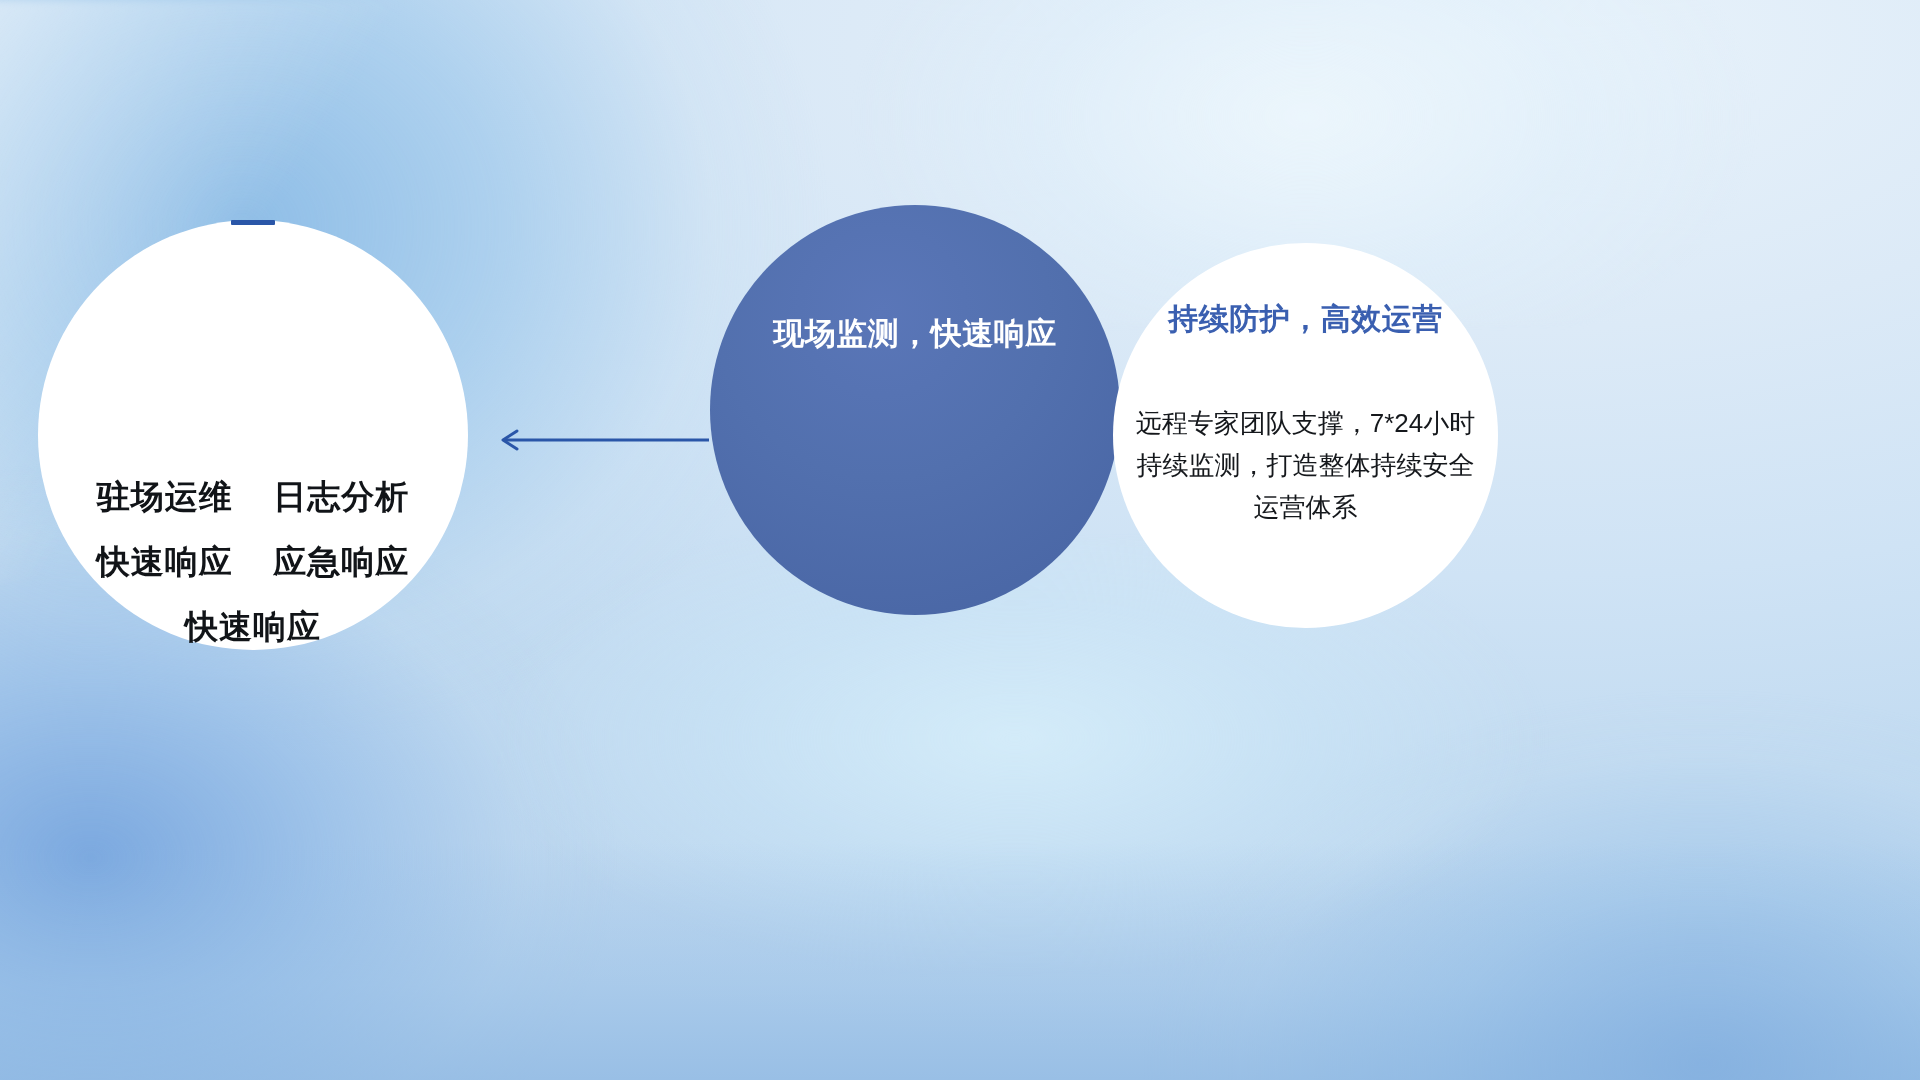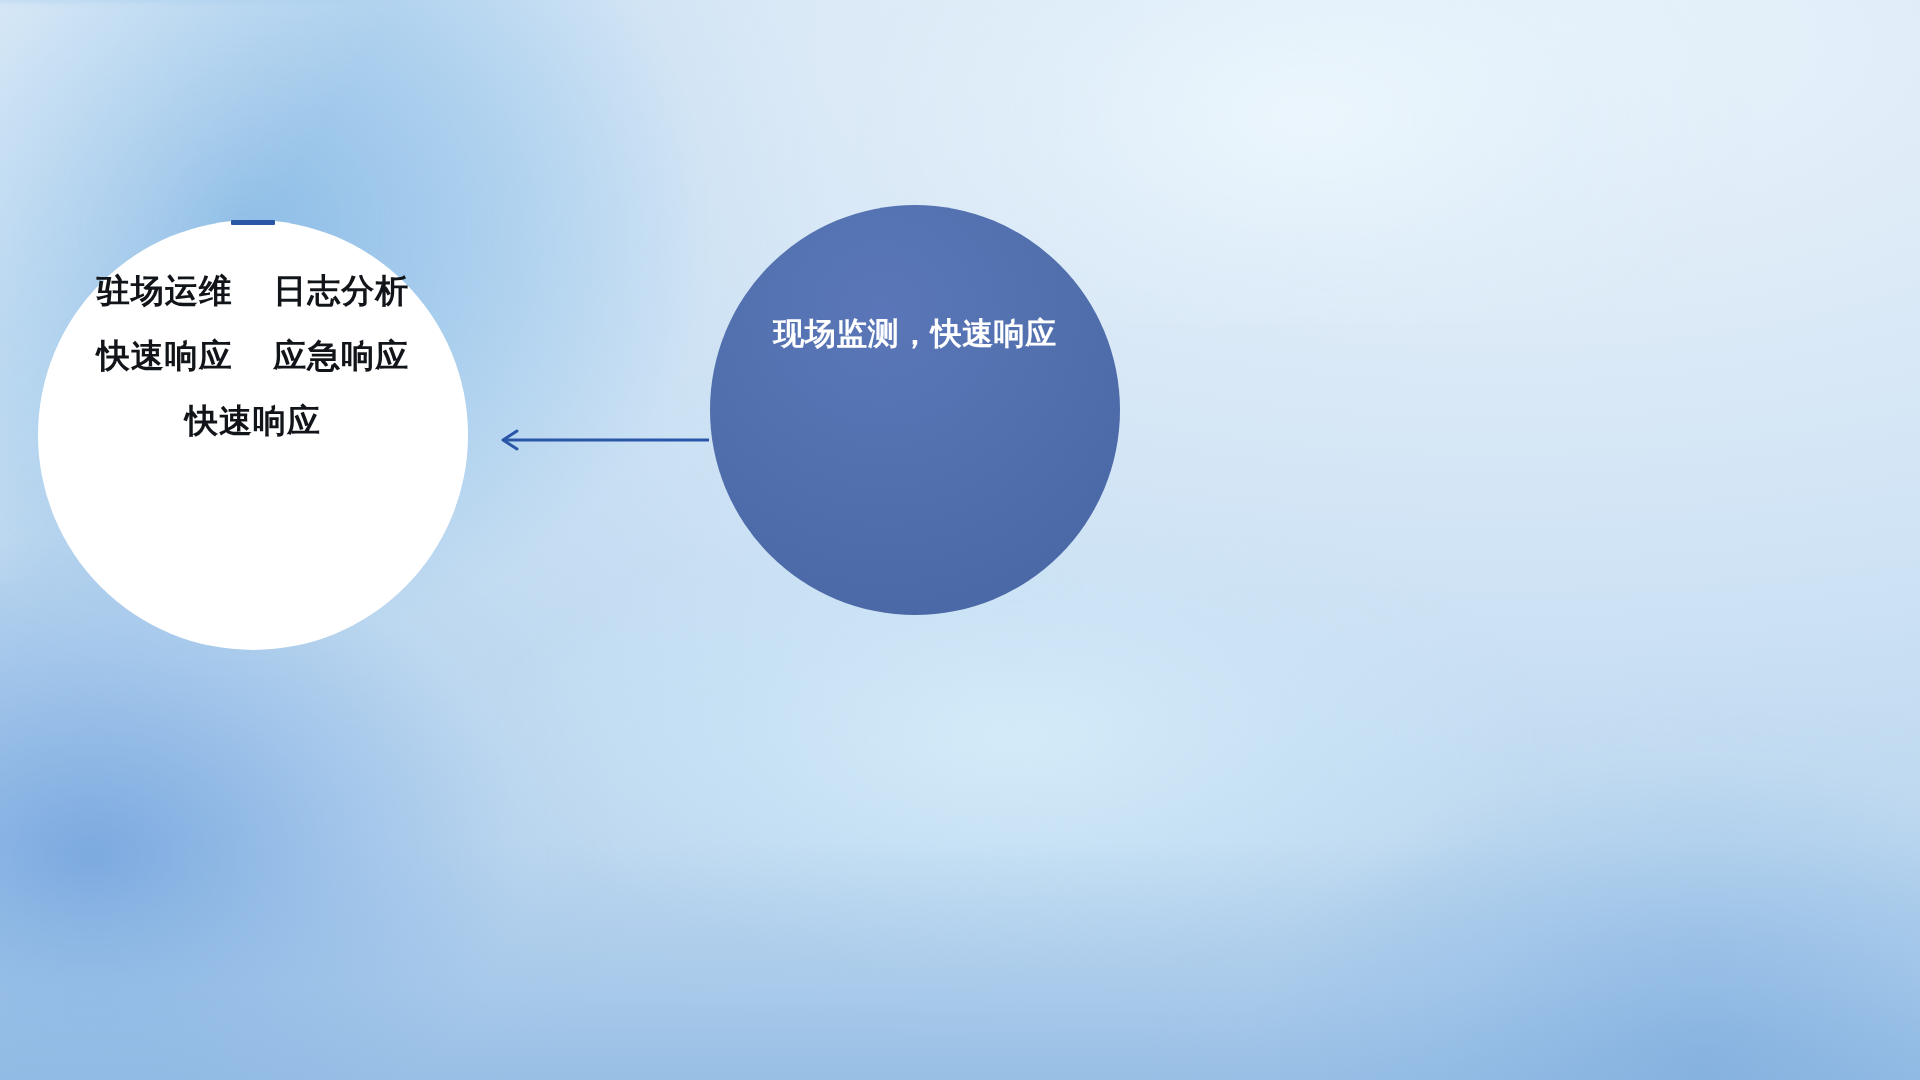--- a/index.html
+++ b/index.html
@@ -55,21 +55,21 @@
 
   
   .arrow{ position:absolute; left:495px; top:424px; width:215px; height:32px; }
 
   
   .circle{ position:absolute; border-radius:50%; box-sizing:border-box; }
 
   #circle-left{
     left:38px; top:220px; width:430px; height:430px;
     background:#ffffff;
-    display:flex; flex-direction:column; align-items:center; justify-content:flex-start;
+    display:flex; flex-direction:column; align-items:center; justify-content:space-between;
   }
   #circle-left .dash{
     width:44px; height:5px; background:#2a56a8; border-radius:1px; margin-bottom:44px;
   }
   #circle-left .lines{
     display:flex; flex-direction:column; align-items:center; gap:20px;
     font-weight:700; font-size:33px; color:#111418; letter-spacing:1px;
   }
   #circle-left .lines .row{ white-space:pre; }
 
@@ -140,14 +140,20 @@
       <div class="row">快速响应</div>
     </div>
   </div>
 
   <div class="circle" id="circle-mid">
     <div class="mid-inner">
       <div class="title">现场监测，快速响应</div>
     </div>
   </div>
 
+  <div class="circle" id="circle-right">
+    <div class="right-inner">
+      <div class="title">持续防护，高效运营</div>
+      <div class="body">远程专家团队支撑，7*24小时持续监测，打造整体持续安全运营体系</div>
+    </div>
+  </div>
 
 </div>
 
 </body></html>

